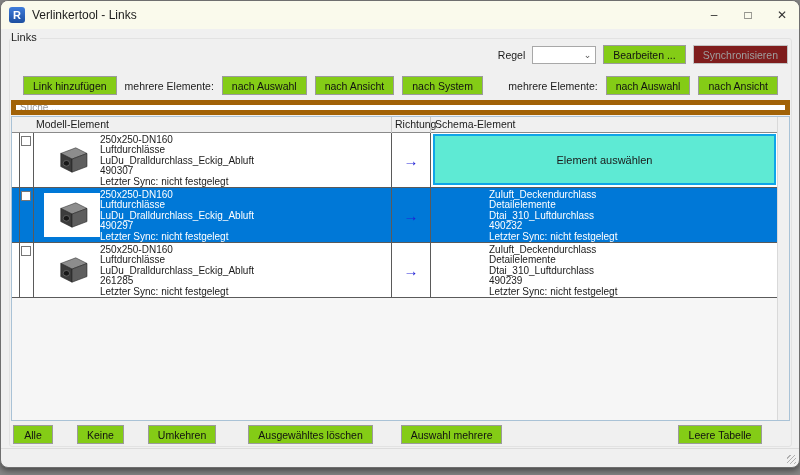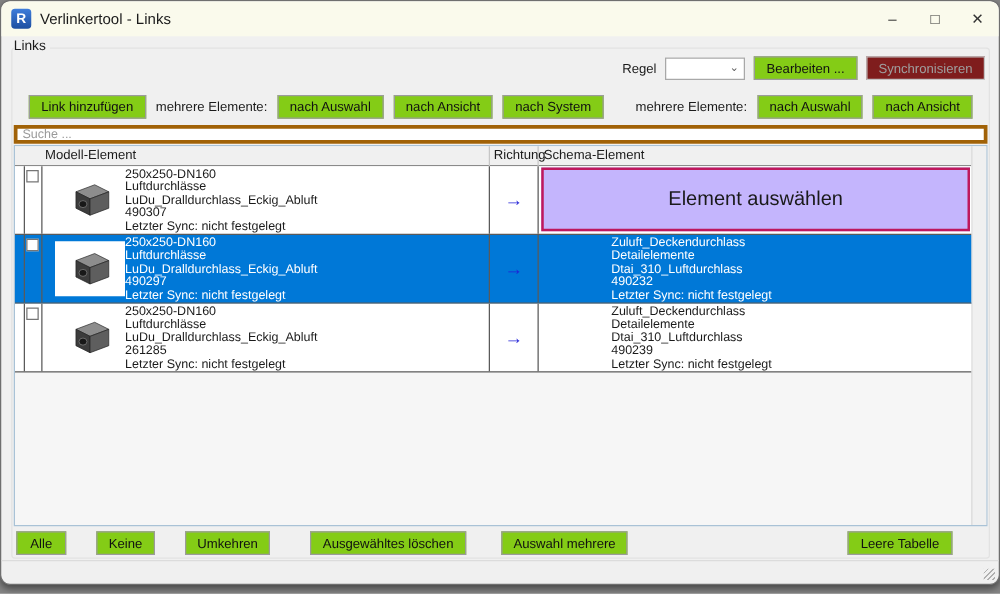--- a/index.html
+++ b/index.html
@@ -37,21 +37,21 @@
   
   .rulebar{position:absolute;right:11px;top:44px;display:flex;align-items:center;gap:7px;z-index:3;}
   .combo{width:64px;height:18px;background:#fff;border:1px solid #a8a8a8;box-sizing:border-box;
     display:flex;align-items:center;justify-content:space-between;padding:0 4px;font-size:10px;}
   .combo .chev{color:#555;font-size:9px;}
   
   .tb-left{position:absolute;left:12px;top:75px;display:flex;align-items:center;gap:8px;z-index:3;margin-left:10px;}
   .tb-right{position:absolute;right:21px;top:75px;display:flex;align-items:center;gap:8px;z-index:3;}
   
   .search{position:absolute;left:10px;top:99px;width:779px;height:15px;box-sizing:border-box;
-    border:3px solid #a16207;background:#fff;font-size:10px;padding:0 4px;color:#333;outline:none;}
+    border:5px solid #a16207;background:#fff;font-size:10px;padding:0 4px;color:#333;outline:none;}
   .search::placeholder{color:#9a9a9a;}
   
   .table{position:absolute;left:10px;top:115px;width:779px;height:305px;box-sizing:border-box;
     background:#f6f6f6;border:1px solid #a9c2d6;}
   .thead{position:absolute;left:0;top:0;width:calc(100% - 12px);height:16px;background:#f0f0f0;
     border-bottom:1px solid #8a8a8a;box-sizing:border-box;}
   .th{position:absolute;top:0;height:16px;line-height:15px;font-size:10.5px;color:#1b1b1b;
     box-sizing:border-box;white-space:nowrap;}
   .th-model{left:0;width:380px;padding-left:24px;border-right:1px solid #c6c6c6;}
   .th-dir{left:380px;width:39px;padding-left:3px;border-right:1px solid #c6c6c6;}
@@ -67,22 +67,22 @@
   .cb{position:absolute;left:1px;top:3px;width:10px;height:10px;background:#fff;
     border:1px solid #767676;box-sizing:border-box;}
   .c-model{left:22px;width:358px;border-right:1px solid #5a5a5a;}
   .thumb{position:absolute;left:10px;top:5px;width:56px;height:44px;background:#fff;
     display:flex;align-items:center;justify-content:center;}
   .lines{position:absolute;left:66px;top:2px;font-size:10px;line-height:10.4px;white-space:nowrap;}
   .c-dir{left:380px;width:39px;border-right:1px solid #5a5a5a;display:flex;align-items:center;justify-content:center;}
   .arrow{font-size:15px;font-weight:bold;color:var(--arrow,#1f1fd6);line-height:1;}
   .c-schema{left:419px;width:347px;}
   .c-schema .lines{left:58px;}
-  .select-btn{position:absolute;left:2px;right:2px;top:1px;bottom:2px;background:#c4b5fd;
-    border:2px solid #be185d;font-size:16px;color:#1a1a1a;
+  .select-btn{position:absolute;left:2px;right:2px;top:1px;bottom:2px;background:#5eead4;
+    border:2px solid #0ea5e9;font-size:11px;color:#1a1a1a;
     display:flex;align-items:center;justify-content:center;cursor:default;}
   
   .footerbar{position:absolute;left:12px;top:424px;display:flex;align-items:center;gap:24px;z-index:3;}
   .clear-btn{position:absolute;right:37px;top:424px;min-width:84px;z-index:3;}
   .sep{position:absolute;left:0;top:447px;width:100%;height:1px;background:#dcdcdc;}
   .dlgbtns{position:absolute;right:18px;top:452px;display:flex;gap:6px;z-index:3;}
   .dlgbtns .pbtn{height:17px;min-width:50px;font-size:16px;margin-top:26px;}
   .dlgbtns .ok{min-width:52px;}
   .grip{position:absolute;right:3px;bottom:3px;width:9px;height:9px;
     background:repeating-linear-gradient(135deg,transparent 0 2px,#b0b0b0 2px 3px);}

